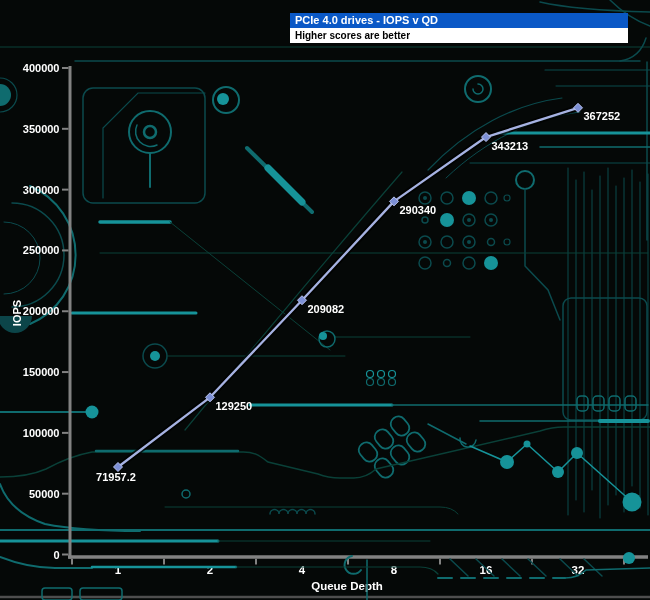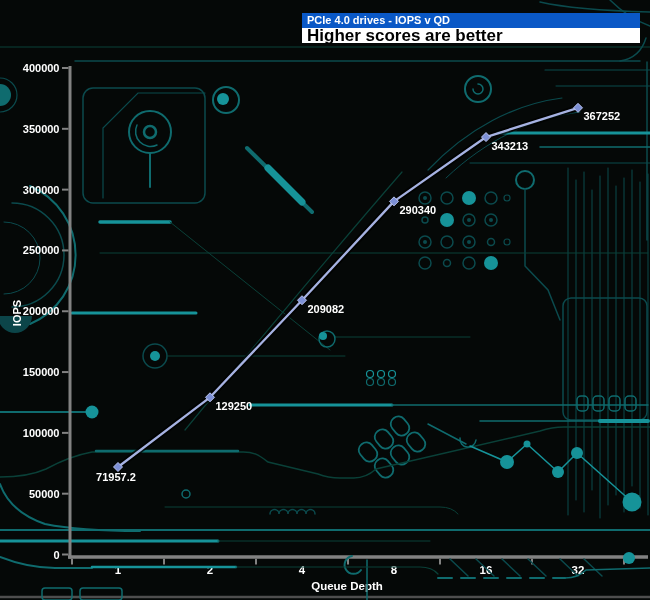--- a/index.html
+++ b/index.html
@@ -4,25 +4,25 @@
 <style>
   html,body{margin:0;padding:0;background:#000;}
   .stage{position:relative;width:650px;height:600px;overflow:hidden;background:#050807;
          font-family:"Liberation Sans",sans-serif;}
   .stage svg{position:absolute;left:0;top:0;}
   #chart-svg{pointer-events:none;}
   #overlay-svg{pointer-events:none;}
   .hdr-title{position:absolute;left:8px;top:12px;width:287px;height:29px;background:#0a58c6;
              border-bottom:2px solid #efefef;display:flex;align-items:center;justify-content:center;
              color:#fff;font-size:15.5px;font-weight:700;letter-spacing:.2px;white-space:nowrap;}
-  .hdr-right{position:absolute;left:302px;top:13px;width:338px;}
+  .hdr-right{position:absolute;left:290px;top:13px;width:338px;}
   .hdr-sub{height:15px;line-height:15px;background:#0a58c6;color:#fff;
            font-size:11px;font-weight:700;padding-left:5px;white-space:nowrap;}
   .hdr-note{height:15px;line-height:15px;background:#ffffff;color:#000;
-            font-size:17px;font-weight:700;padding-left:5px;white-space:nowrap;}
+            font-size:10px;font-weight:700;padding-left:5px;white-space:nowrap;}
 </style>
 </head>
 <body>
 
 <div class="stage">
 
   <svg id="bg-svg" width="650" height="600" viewBox="0 0 650 600">
     <rect width="650" height="600" fill="#050807"></rect>
     <g fill="none" stroke-linecap="round">
 

